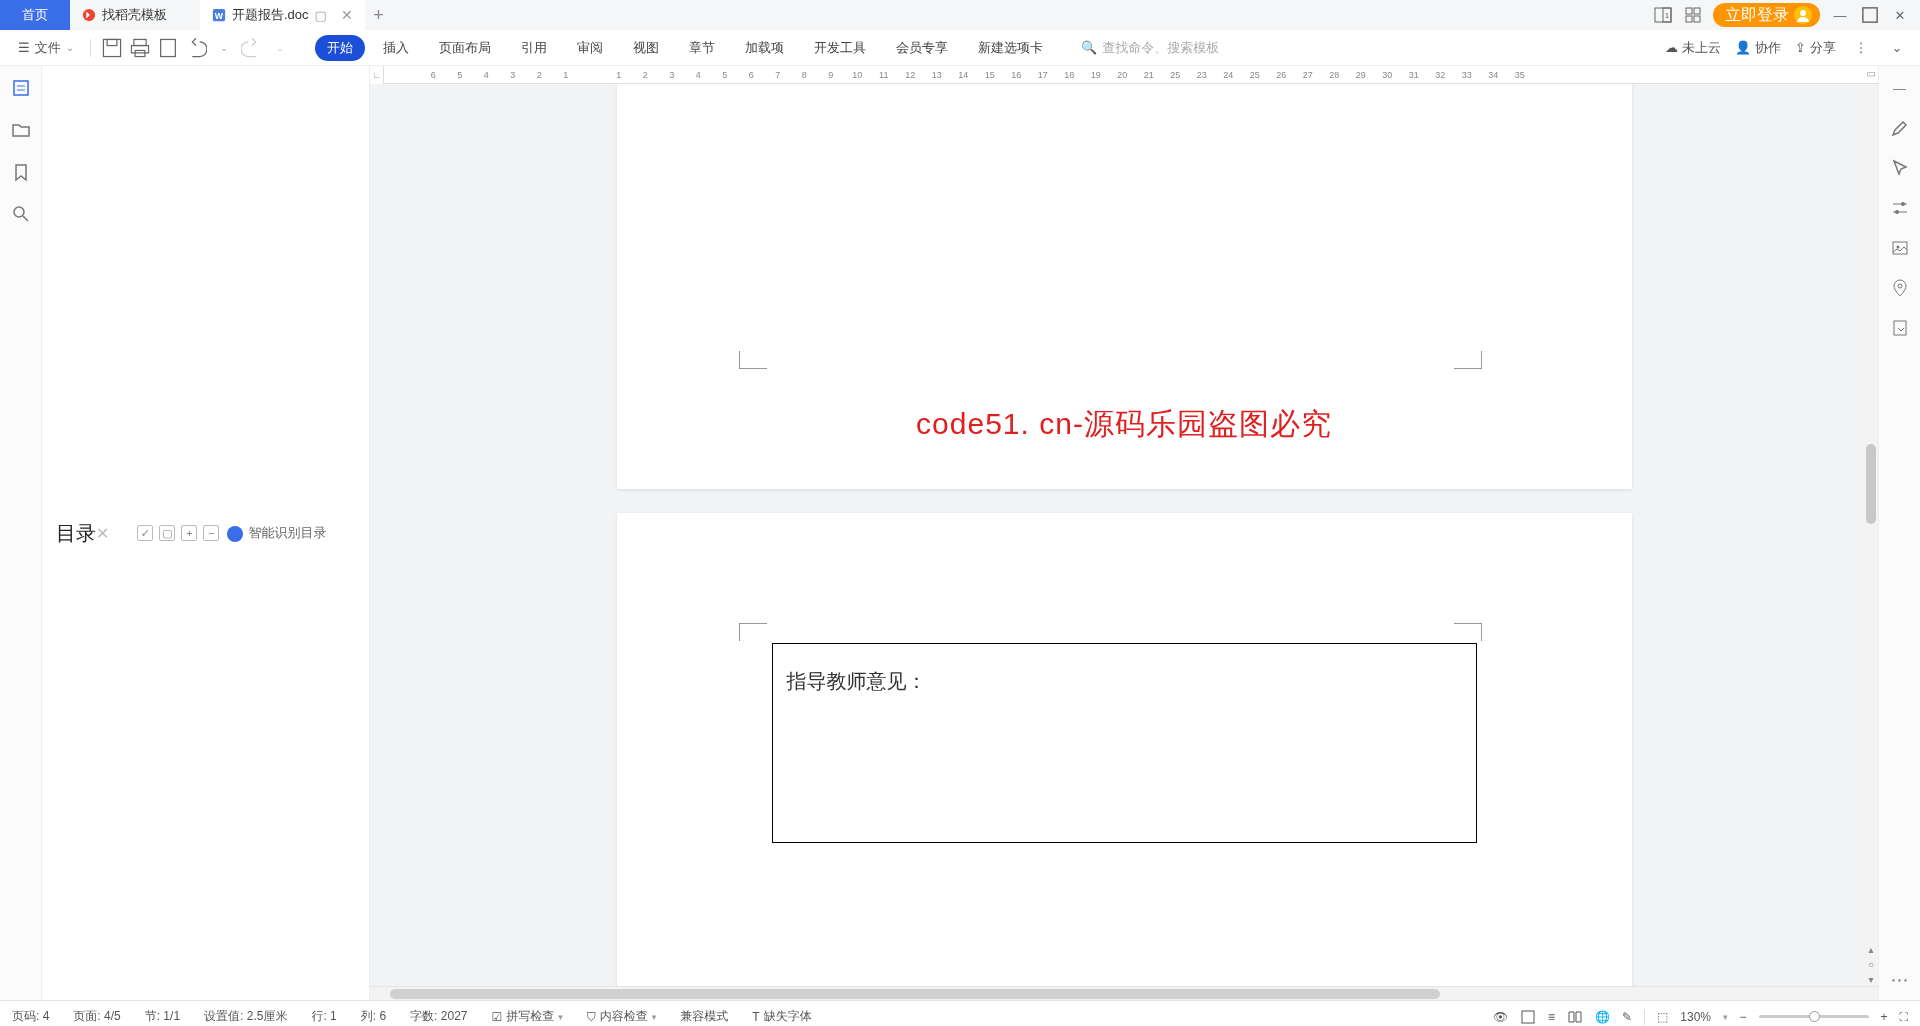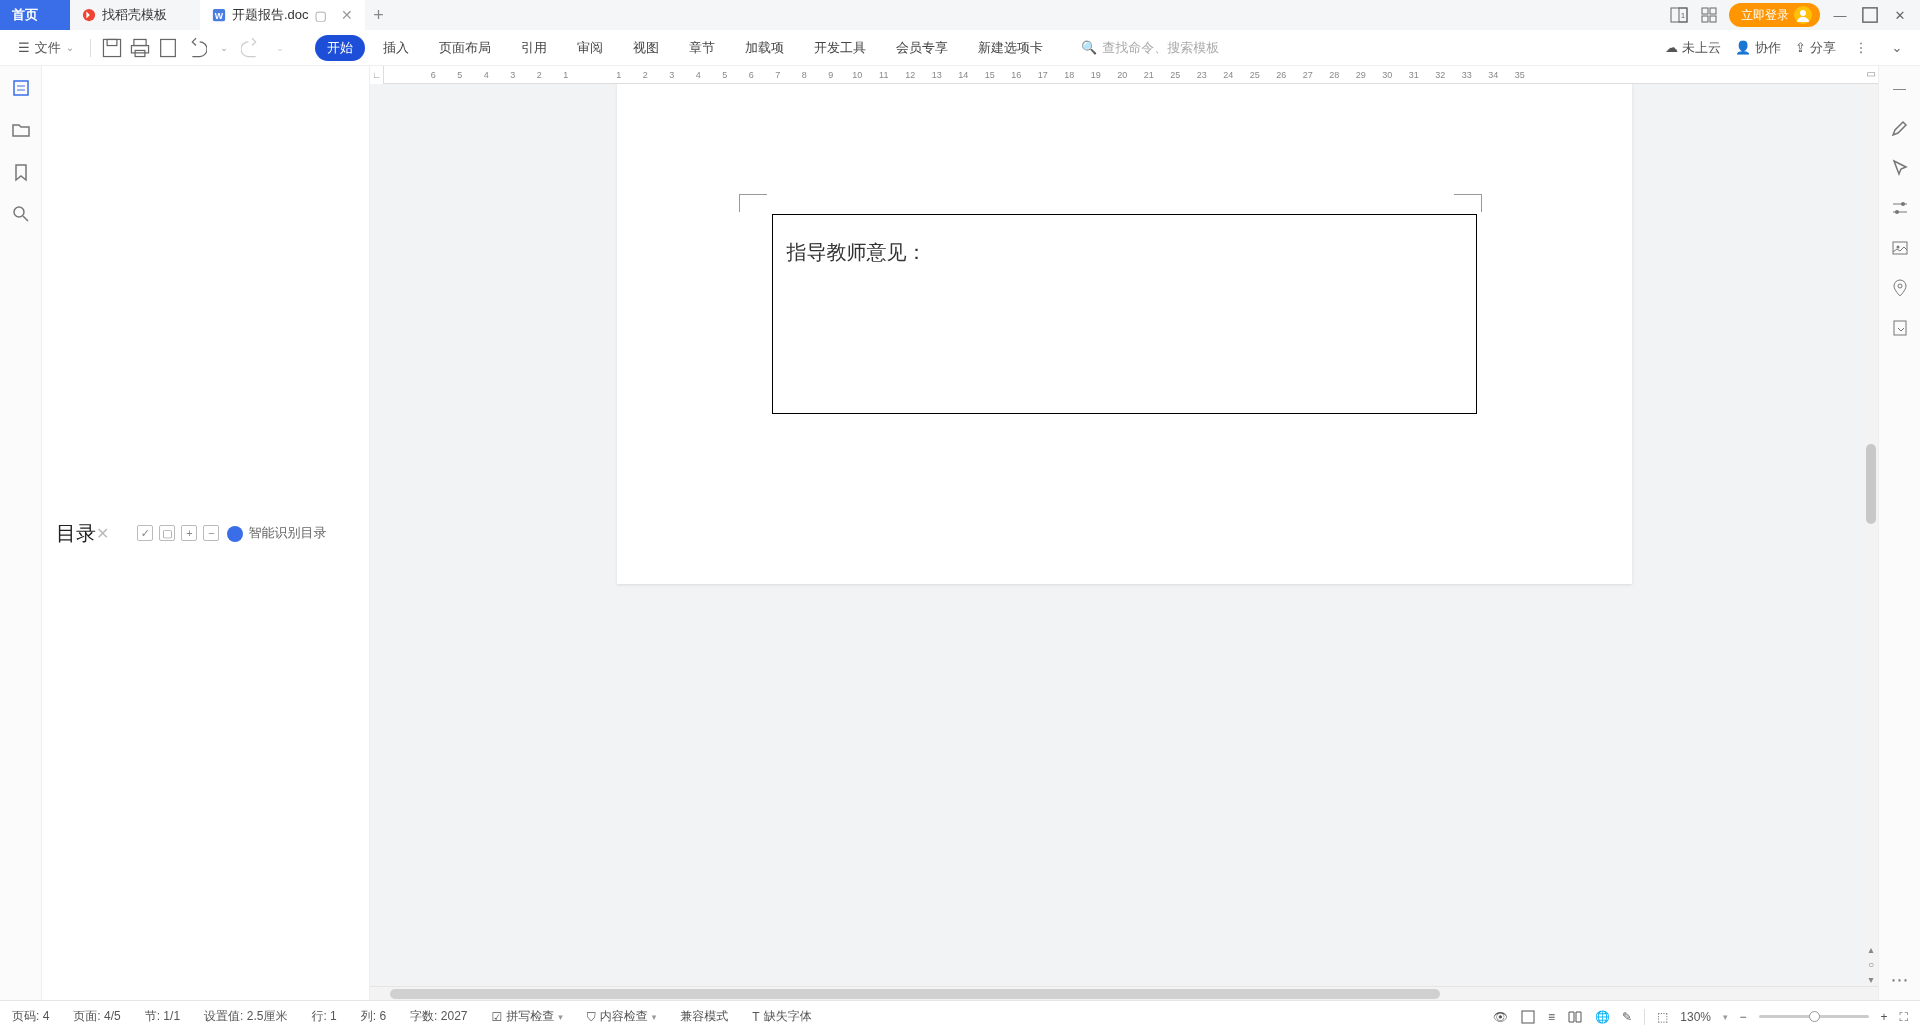--- a/index.html
+++ b/index.html
@@ -1,26 +1,26 @@
 <!DOCTYPE html>
 <html><head>
 <meta charset="utf-8">
 <style>
 *{margin:0;padding:0;box-sizing:border-box;font-family:"Microsoft YaHei",Arial,sans-serif}
 body{width:1920px;height:1026px;overflow:hidden;background:#fff;font-size:13px;color:#333}
 .titlebar{height:30px;display:flex;align-items:center;background:#f5f6f7}
 .tab{height:30px;display:flex;align-items:center;padding:0 12px;gap:6px;cursor:pointer;position:relative}
-.tab.home{background:#3a6de8;color:#fff;font-weight:700;min-width:70px;justify-content:flex-start}
+.tab.home{background:#3a6de8;color:#fff;font-weight:400;min-width:70px;justify-content:center}
 .tab.normal{background:#f5f6f7;min-width:130px}
 .tab.active{background:#fff}
 .tab-icon{width:14px;height:14px;display:inline-flex}
 .tab-close{margin-left:8px;color:#999;font-size:14px}
 .tab-sep-icon{color:#999;margin-left:auto}
 .titlebar-right{margin-left:auto;display:flex;align-items:center;gap:10px;padding-right:10px}
-.login-btn{background:#ff9500;color:#fff;border-radius:14px;height:24px;padding:0 8px 0 12px;display:flex;align-items:center;gap:5px;font-size:12px}
+.login-btn{background:#ff9500;color:#fff;border-radius:14px;height:24px;padding:0 8px 0 12px;display:flex;align-items:center;gap:5px;font-size:16px}
 .avatar{width:18px;height:18px;background:#ffc107;border-radius:50%;display:flex;align-items:center;justify-content:center}
 .win-btn{width:20px;height:20px;display:flex;align-items:center;justify-content:center;color:#666}
 .newtab{width:28px;display:flex;justify-content:center;color:#888;font-size:18px}
 
 .menubar{height:36px;display:flex;align-items:center;background:#fff;border-bottom:1px solid #eee;padding:0 12px;gap:6px}
 .file-menu{display:flex;align-items:center;gap:5px;color:#555;padding:0 6px}
 .menu-sep{width:1px;height:18px;background:#ddd;margin:0 4px}
 .qbtn{width:22px;height:22px;display:flex;align-items:center;justify-content:center;color:#666}
 .ribbon-tab{padding:4px 12px;color:#444;cursor:pointer}
 .ribbon-tab.active{background:#1d4ed8;color:#fff;border-radius:14px}
@@ -296,20 +296,25 @@
         <span class="ruler-segment">28</span>
         <span class="ruler-segment">29</span>
         <span class="ruler-segment">30</span>
         <span class="ruler-segment">31</span>
         <span class="ruler-segment">32</span>
         <span class="ruler-segment">33</span>
         <span class="ruler-segment">34</span>
         <span class="ruler-segment">35</span>
       </div>
     <div class="doc-scroll">
+      <div class="page page1">
+        <div class="page-corner pc-bl"></div>
+        <div class="page-corner pc-br"></div>
+        <div class="watermark">code51. cn-源码乐园盗图必究</div>
+      </div>
       <div class="page page2">
         <div class="page-corner pc-tl" style="top:110px;left:122px"></div>
         <div class="page-corner pc-tr" style="top:110px;right:150px"></div>
         <div class="content-box">
           <span class="content-label">指导教师意见：</span>
         </div>
       </div>
     </div>
     <div class="vscroll-track">
       <div class="vthumb"></div>

